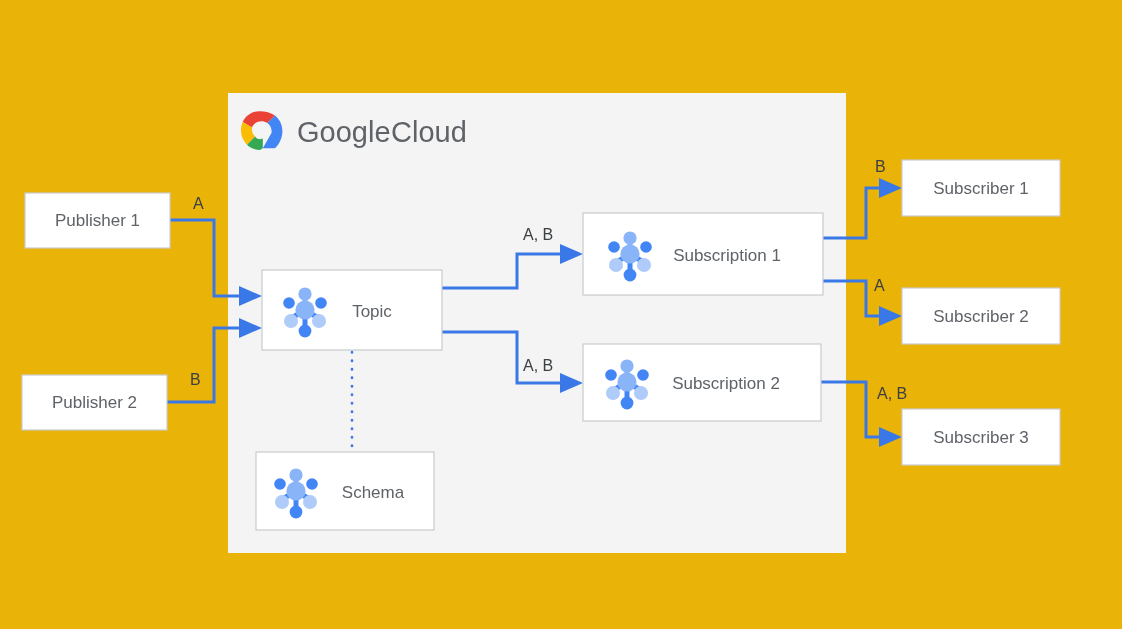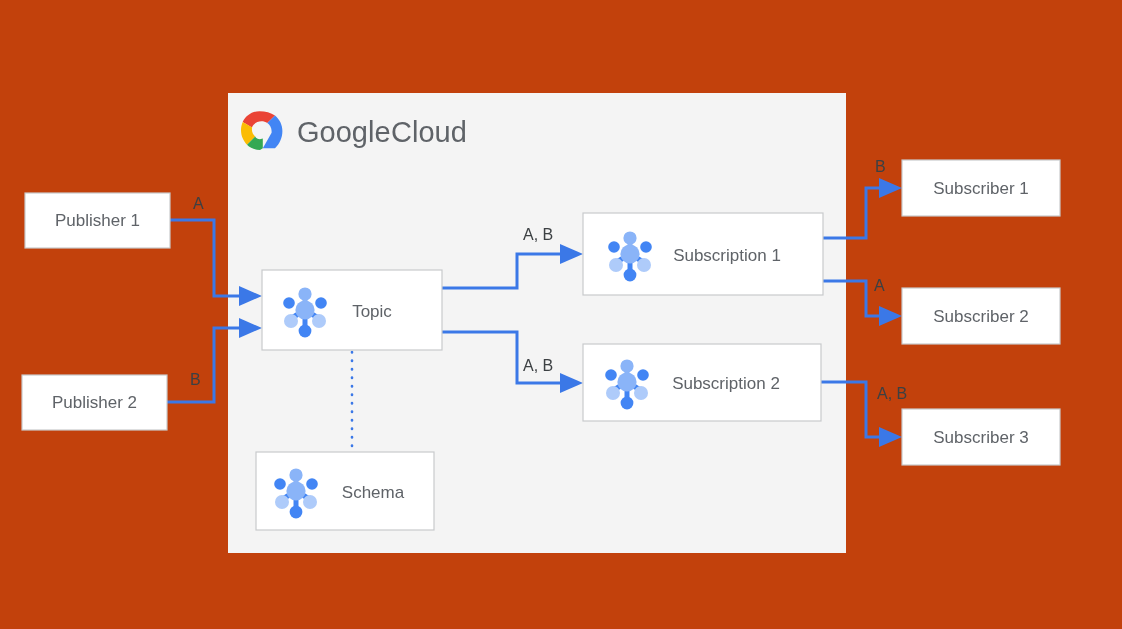--- a/index.html
+++ b/index.html
@@ -4,21 +4,21 @@
 <style>
   html, body {
     margin: 0;
     padding: 0;
     background: #ffffff;
   }
   #canvas {
     position: relative;
     width: 1122px;
     height: 629px;
-    background: #c2410c;
+    background: #eab308;
     overflow: hidden;
     font-family: "Liberation Sans", sans-serif;
   }
   #diagram-svg {
     position: absolute;
     left: 0;
     top: 0;
     width: 1122px;
     height: 629px;
   }

